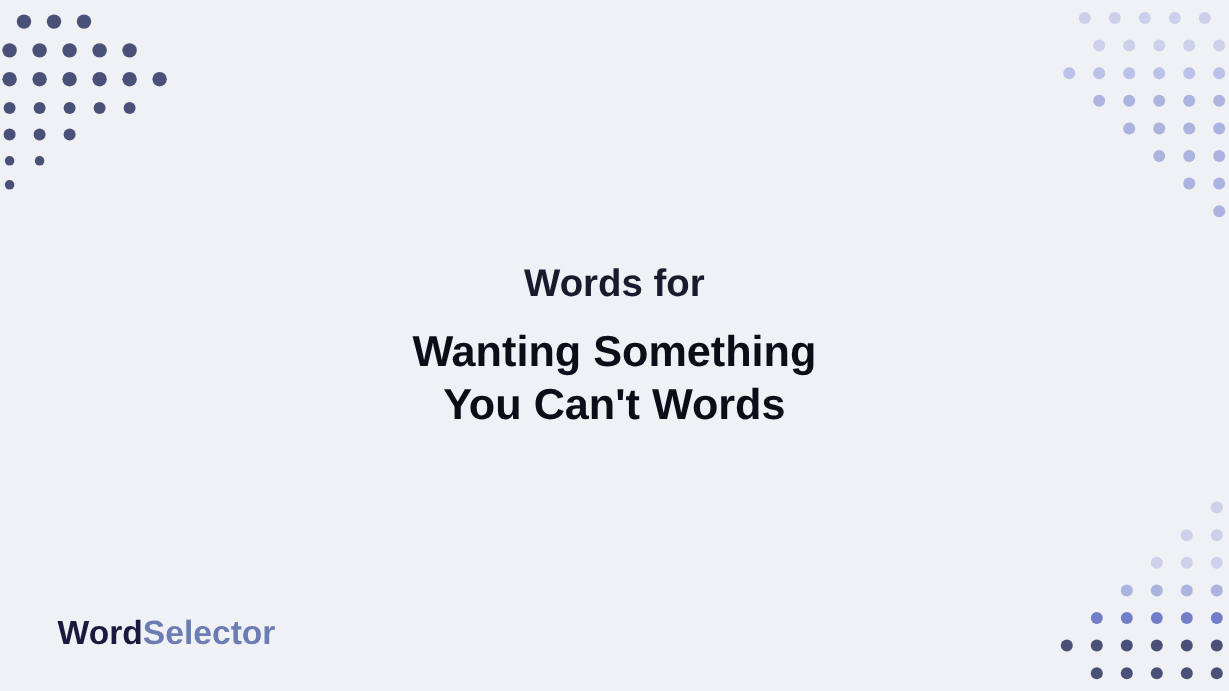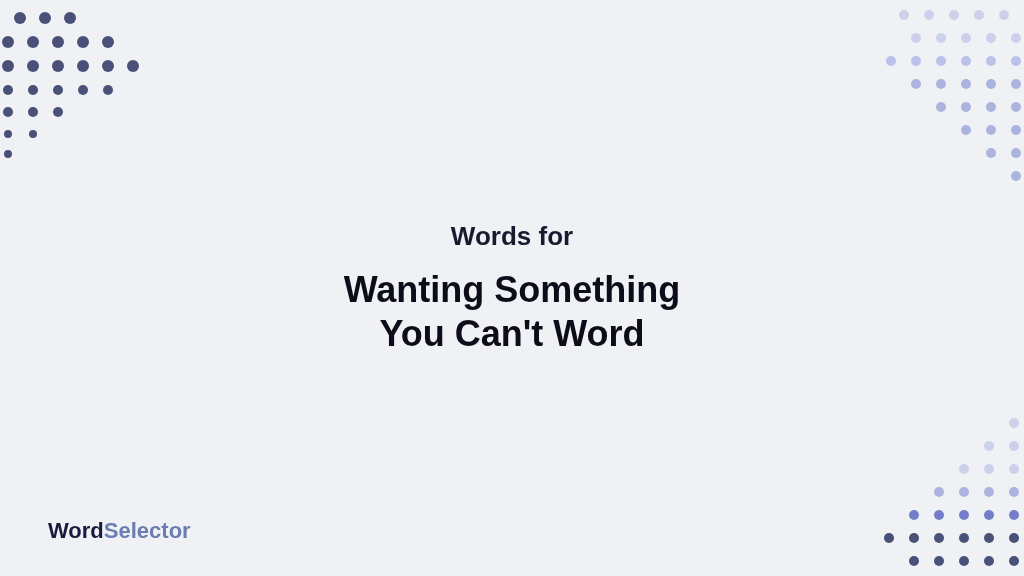--- a/index.html
+++ b/index.html
@@ -50,38 +50,38 @@
       height: 180px;
     }
 
     .content {
       text-align: center;
       position: relative;
       z-index: 1;
     }
 
     .subtitle {
-      font-size: 26px;
+      font-size: 32px;
       font-weight: 600;
       color: #1a1a2e;
       margin-bottom: 16px;
     }
 
     .main-title {
       font-size: 36px;
       font-weight: 800;
       color: #0d0d1a;
       line-height: 1.2;
     }
 
     .logo {
       position: absolute;
       bottom: 32px;
       left: 48px;
-      font-size: 22px;
+      font-size: 28px;
       font-weight: 700;
       z-index: 1;
     }
 
     .logo-word {
       color: #1a1a3e;
     }
 
     .logo-selector {
       color: #6b7db3;
@@ -207,21 +207,21 @@
     <circle cx="190" cy="50" r="5" fill="#c5cae9"></circle>
     <circle cx="165" cy="50" r="5" fill="#c5cae9"></circle>
 
     <circle cx="190" cy="27" r="5" fill="#c5cae9"></circle>
   </svg>
 
   <div class="content">
     <p class="subtitle">Words for</p>
     <h1 class="main-title">
       <span>Wanting Something</span><br>
-      <span>You Can't Word</span>
+      <span>You Can't Words</span>
     </h1>
   </div>
 
   <div class="logo">
     <span class="logo-word">Word</span><span class="logo-selector">Selector</span>
   </div>
 
 </div>
 
 </body></html>

